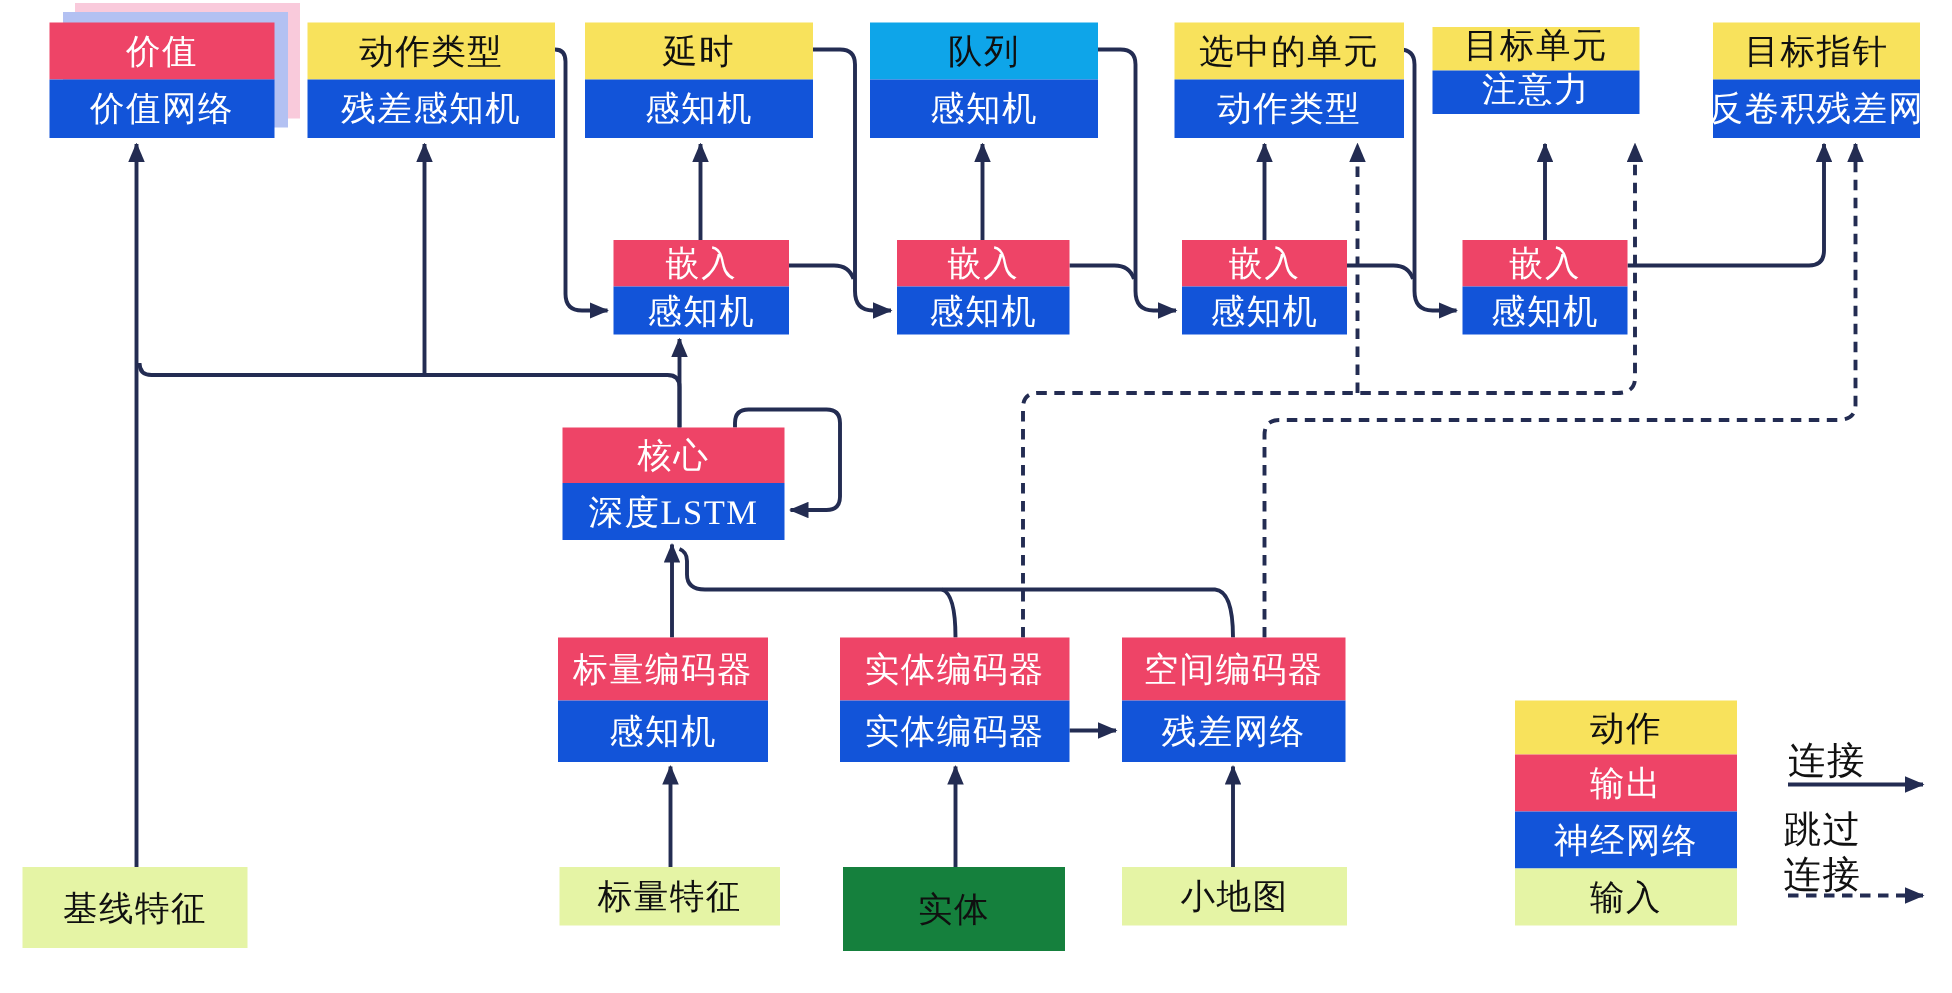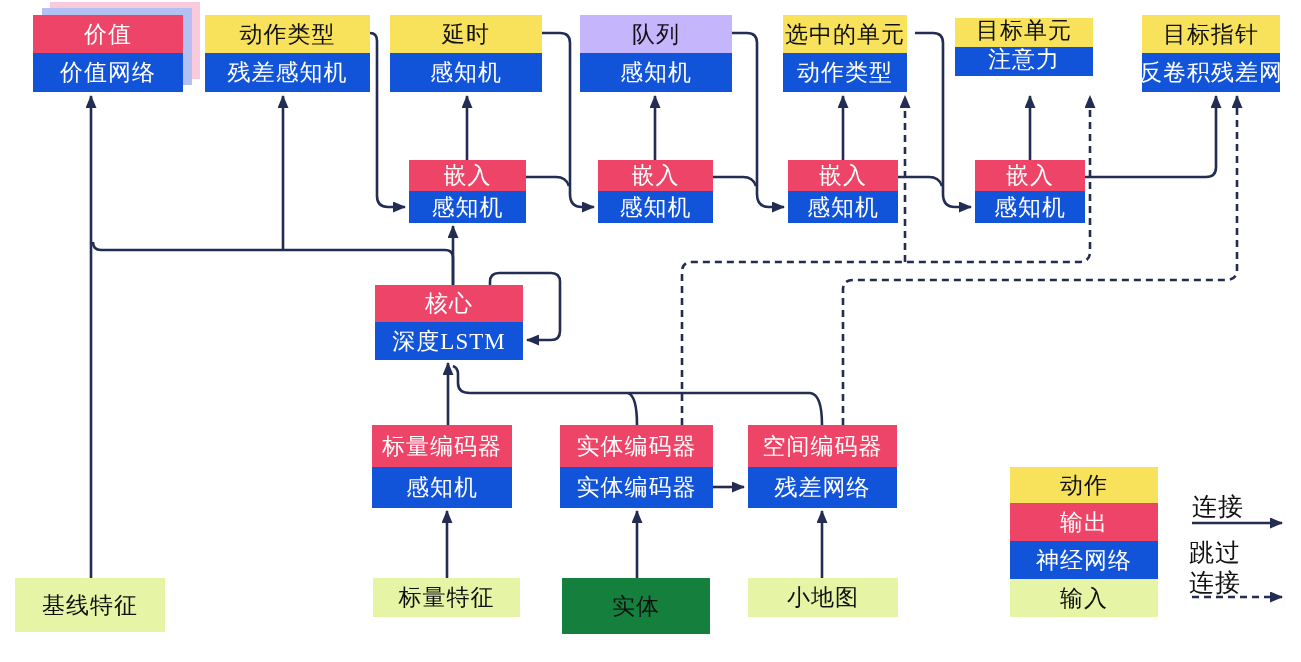--- a/index.html
+++ b/index.html
@@ -77,25 +77,25 @@
         </div>
       </div>
       <div class="node" style="left: 390px; top: 15px; width: 152px; height: 77px;">
         <div class="nbox">
           <div class="seg" style="height: 38px; background: rgb(248, 226, 92); color: rgb(16, 16, 16);">延时</div>
           <div class="seg" style="height: 39px; background: rgb(18, 84, 217); color: rgb(255, 255, 255);">感知机</div>
         </div>
       </div>
       <div class="node" style="left: 580px; top: 15px; width: 152px; height: 77px;">
         <div class="nbox">
-          <div class="seg" style="height: 38px; background: #c4b5fd; color: rgb(16, 16, 16);">队列</div>
+          <div class="seg" style="height: 38px; background: #0ea5e9; color: rgb(16, 16, 16);">队列</div>
           <div class="seg" style="height: 39px; background: rgb(18, 84, 217); color: rgb(255, 255, 255);">感知机</div>
         </div>
       </div>
-      <div class="node" style="left: 783px; top: 15px; width: 124px; height: 77px;">
+      <div class="node" style="left: 783px; top: 15px; width: 153px; height: 77px;">
         <div class="nbox">
           <div class="seg" style="height: 38px; background: rgb(248, 226, 92); color: rgb(16, 16, 16);">选中的单元</div>
           <div class="seg" style="height: 39px; background: rgb(18, 84, 217); color: rgb(255, 255, 255);">动作类型</div>
         </div>
       </div>
       <div class="node" style="left: 955px; top: 18px; width: 138px; height: 58px; font-family: Liberation Mono, monospace;">
         <div class="nbox">
           <div class="seg" style="height: 38px; background: rgb(248, 226, 92); color: rgb(16, 16, 16);">目标单元</div>
           <div class="seg" style="height: 39px; background: rgb(18, 84, 217); color: rgb(255, 255, 255);">注意力</div>
         </div>

